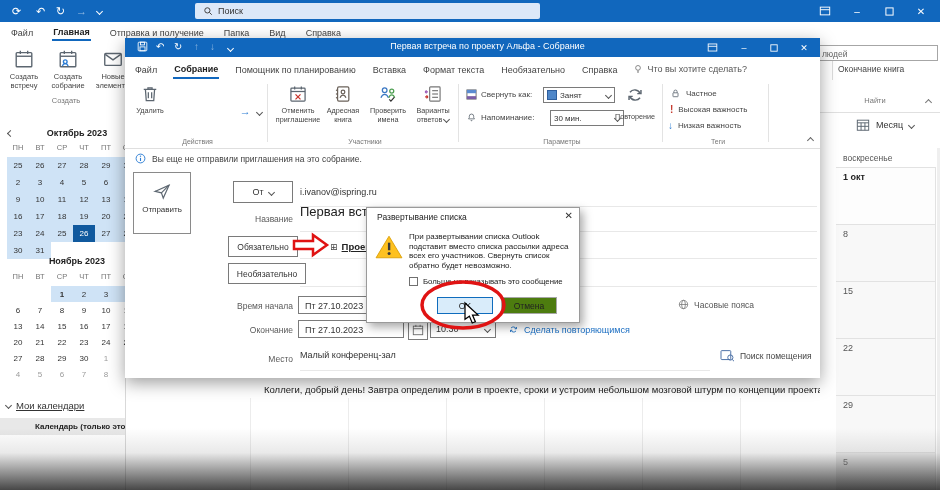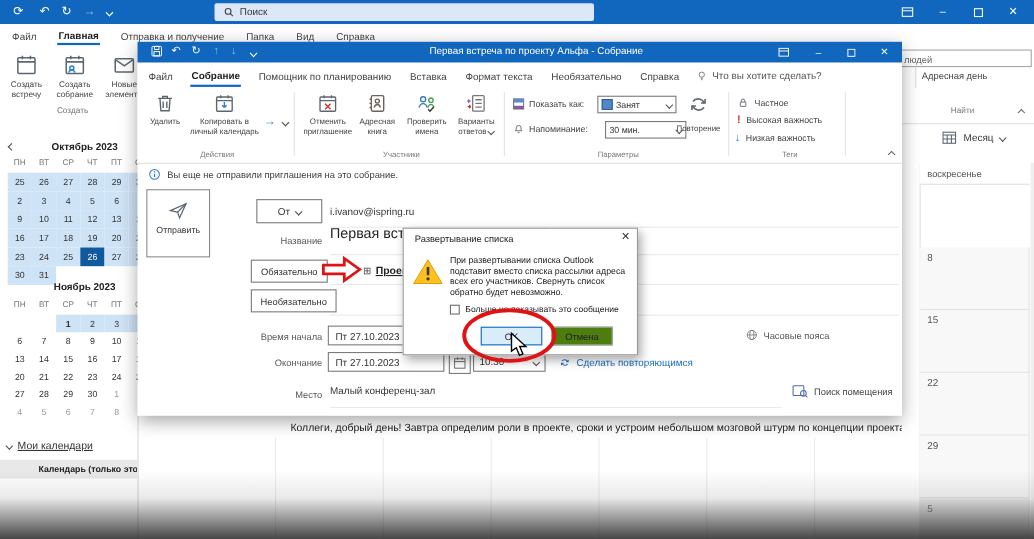--- a/index.html
+++ b/index.html
@@ -345,37 +345,38 @@
     <div class="colline" style="left:320px"></div>
     <div class="colline" style="left:418px"></div>
     <div class="colline" style="left:516px"></div>
     <div class="colline" style="left:614px"></div>
     <div class="body-text">Коллеги, добрый день! Завтра определим роли в проекте, сроки и устроим небольшом мозговой штурм по концепции проекта.</div>
   </div>
 
   <div class="people-input">Поиск людей</div>
   <div class="right-panel">
     <div class="rp-divider"></div>
-    <div class="rp-abook">Адресная день</div>
+    <div class="rp-abook">Окончание книга</div>
     <div class="rp-find">Найти</div>
     <span class="chv up rp-chv"></span>
     <div class="rp-ribbot"></div>
     <div class="rp-view">
       <svg width="14" height="14" viewBox="0 0 16 16" fill="none" stroke="#5c6670" stroke-width="1.1">
           <rect x="1.5" y="2.5" width="13" height="11.5"></rect>
           <line x1="1.5" y1="5.5" x2="14.5" y2="5.5"></line>
           <line x1="5.8" y1="5.5" x2="5.8" y2="14"></line>
           <line x1="10.2" y1="5.5" x2="10.2" y2="14"></line>
           <line x1="1.5" y1="9.5" x2="14.5" y2="9.5"></line>
         </svg>
       <span>Месяц</span>
       <span class="chv" style="color:#555"></span>
     </div>
     <div class="rp-grid-left"></div>
     <div class="rp-dayhdr">воскресенье</div>
+    <div class="rp-cell first" style="top:146px">1 окт</div>
     <div class="rp-cell" style="top:203px">8</div>
     <div class="rp-cell" style="top:260px">15</div>
     <div class="rp-cell" style="top:317px">22</div>
     <div class="rp-cell" style="top:374px">29</div>
     <div class="rp-cell dim" style="top:431px">5</div>
     <div class="rp-scroll"></div>
   </div>
 
   <div class="meeting">
     <div class="m-titlebar">
@@ -424,30 +425,20 @@
       </span>
     </div>
 
     <div class="m-ribbon">
       <div class="rb-btn" style="left:5px;width:40px">
         <svg width="20" height="20" viewBox="0 0 24 24" fill="none" stroke="#5c6670" stroke-width="1.5">
             <path d="M4.5 6.5h15M9.5 6.5V4.5h5v2M6.5 6.5l1 13.5h9l1-13.5M10 10v7M14 10v7"></path>
           </svg>
         <div class="lbl">Удалить</div>
       </div>
-      <div class="rb-btn" style="left:46px;width:66px">
-        <svg width="20" height="20" viewBox="0 0 24 24" fill="none" stroke="#5c6670" stroke-width="1.5">
-            <rect x="3.5" y="5" width="17" height="15.5" rx="1"></rect>
-            <line x1="3.5" y1="9" x2="20.5" y2="9"></line>
-            <line x1="8" y1="3" x2="8" y2="6.5"></line>
-            <line x1="16" y1="3" x2="16" y2="6.5"></line>
-            <path d="M12 10.5v6M12 16.5l-2.5-2.5M12 16.5l2.5-2.5" stroke="#2b7cd3"></path>
-          </svg>
-        <div class="lbl"><span>Копировать в</span><br><span>личный календарь</span></div>
-      </div>
       <div class="rb-btn" style="left:113px;width:26px;top:20px">
         <span style="color:#2b7cd3;font-size:11px">→</span>
         <span class="chv" style="color:#555;margin-left:2px"></span>
       </div>
       <div class="rb-div" style="left:142px"></div>
 
       <div class="rb-btn" style="left:149px;width:48px">
         <svg width="20" height="20" viewBox="0 0 24 24" fill="none" stroke="#5c6670" stroke-width="1.5">
             <rect x="3.5" y="5" width="17" height="15.5" rx="1"></rect>
             <line x1="3.5" y1="9" x2="20.5" y2="9"></line>
@@ -490,21 +481,21 @@
         <div class="lbl"><span>Варианты</span><br><span>ответов</span> <span class="chv" style="color:#555"></span></div>
       </div>
       <div class="rb-div" style="left:333px"></div>
 
       <div class="rb-row" style="left:341px;top:8px">
         <svg width="11" height="11" viewBox="0 0 12 12">
             <rect x="1" y="1" width="10" height="10" fill="#fff" stroke="#666"></rect>
             <rect x="1" y="1" width="10" height="3.6" fill="#5b8bd0"></rect>
             <rect x="1" y="7.8" width="10" height="3.2" fill="#7b5ea7"></rect>
           </svg>
-        <span>Показать как:</span>
+        <span>Свернуть как:</span>
       </div>
       <div class="combo" style="position:absolute;left:418px;top:6px;width:64px">
         <span class="busy-sq"></span>
         <span>Занят</span>
         <span class="chv"></span>
       </div>
       <div class="rb-row" style="left:341px;top:31px">
         <svg width="11" height="11" viewBox="0 0 24 24" fill="none" stroke="#5c6670" stroke-width="1.8">
             <path d="M12 4.5a4.8 4.8 0 0 1 4.8 4.8v3.2l1.7 2.5H5.5l1.7-2.5V9.3A4.8 4.8 0 0 1 12 4.5zM10.5 17.5a1.5 1.5 0 0 0 3 0"></path>
           </svg>

